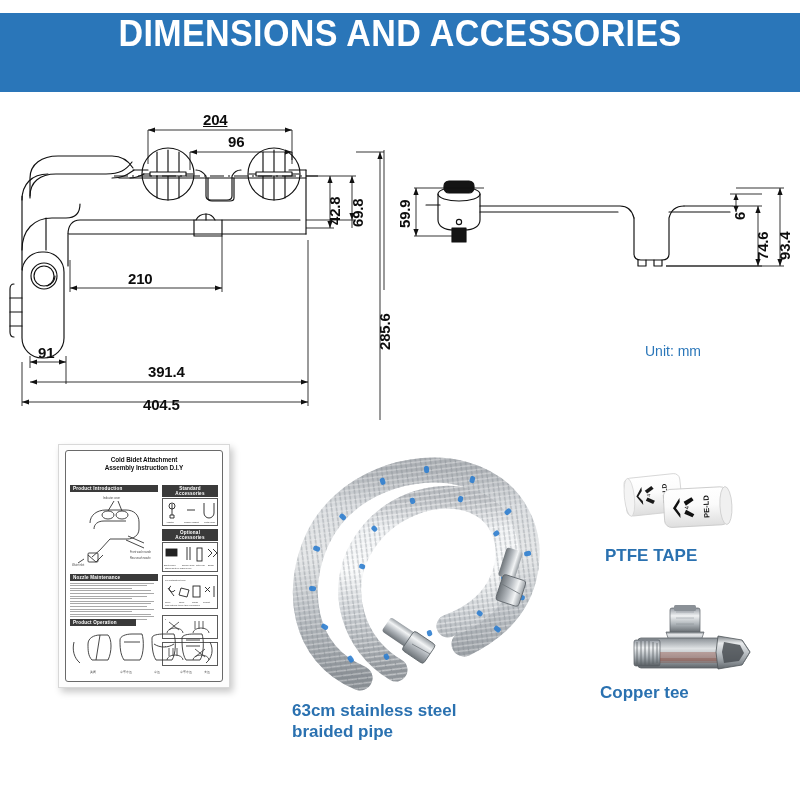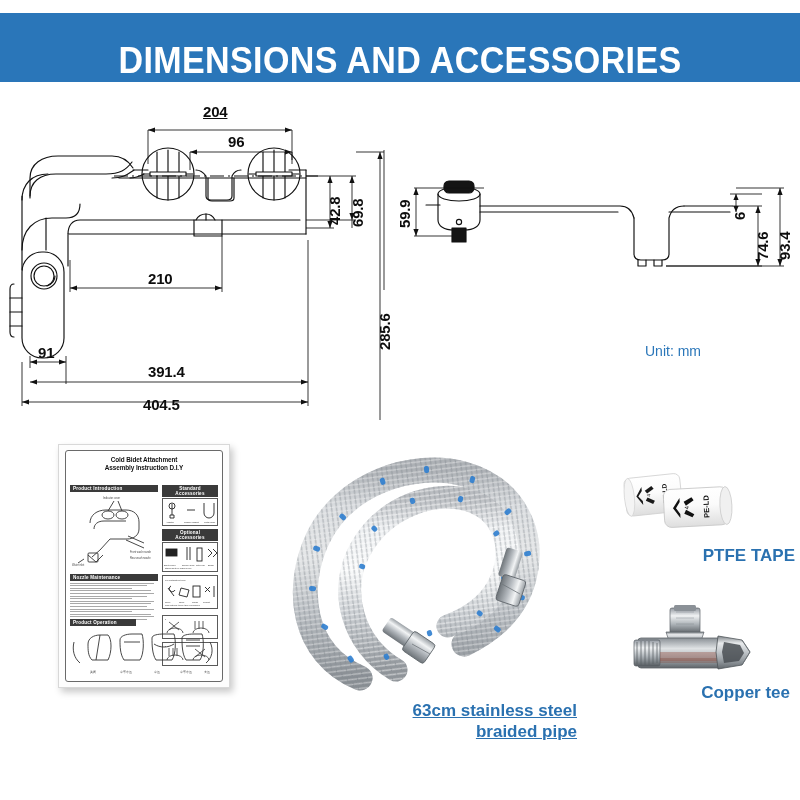--- a/index.html
+++ b/index.html
@@ -5,22 +5,22 @@
   html,body{margin:0;padding:0;}
   body{
     width:800px;height:800px;background:#ffffff;
     font-family:"Liberation Sans", sans-serif;
     overflow:hidden;position:relative;
   }
   .page{position:relative;width:800px;height:800px;}
 
   
   .banner{
-    position:absolute;left:0;top:13px;width:800px;height:69px;
-    background:#2a76b9;display:flex;align-items:flex-end;justify-content:center;
+    position:absolute;left:0;top:13px;width:800px;height:79px;
+    background:#2a76b9;display:flex;align-items:flex-start;justify-content:center;
   }
   .banner-title{
     color:#ffffff;font-size:37px;font-weight:700;letter-spacing:.4px;
     transform:scaleX(.92);transform-origin:center;white-space:nowrap;
     font-family:"Liberation Sans", sans-serif;
   }
 
   
   .dim-text{
     position:absolute;font-family:"Liberation Sans", sans-serif;
@@ -32,21 +32,21 @@
 
   
   .unit-label{
     position:absolute;left:645px;top:343px;
     font-size:14px;color:#2a76b9;font-weight:400;
     font-family:"Liberation Sans", sans-serif;white-space:nowrap;
   }
 
   
   .caption{
-    position:absolute;text-align:right;color:#2a71b0;font-weight:700;
+    position:absolute;text-align:left;color:#2a71b0;font-weight:700;
     font-size:17px;line-height:21px;font-family:"Liberation Sans", sans-serif;
   }
 
   
   .sheet{
     position:absolute;left:58px;top:444px;width:170px;height:242px;
     background:#fdfdfd;border:1px solid #d8d8d8;
     box-shadow:3px 4px 7px rgba(0,0,0,.22);
   }
   .sheet-inner{
@@ -216,26 +216,26 @@
         <path d="M380,52 l-2.6,7 h5.2 z"></path>
         <path d="M380,358 l-2.6,-7 h5.2 z"></path>
         <path d="M330,76 l-2.6,7 h5.2 z"></path>
         <path d="M330,128 l-2.6,-7 h5.2 z"></path>
         <path d="M352,76 l-2.6,7 h5.2 z"></path>
         <path d="M352,120 l-2.6,-7 h5.2 z"></path>
       </g>
     </svg>
 
     
-    <div class="dim-text" style="left:203px;top:3px;text-decoration:underline;">204</div>
+    <div class="dim-text" style="left:203px;top:11px;text-decoration:underline;">204</div>
     <div class="dim-text" style="left:228px;top:33px;">96</div>
     <div class="dim-text rot" style="left:326px;top:125px;">42.8</div>
     <div class="dim-text rot" style="left:349px;top:127px;">69.8</div>
     <div class="dim-text rot" style="left:376px;top:250px;">285.6</div>
-    <div class="dim-text" style="left:148px;top:170px;">210</div>
+    <div class="dim-text" style="left:128px;top:170px;">210</div>
     <div class="dim-text" style="left:38px;top:244px;">91</div>
     <div class="dim-text" style="left:148px;top:263px;">391.4</div>
     <div class="dim-text" style="left:143px;top:296px;">404.5</div>
   </div>
 
   <div class="svgwrap" style="left:380px;top:150px;width:420px;height:140px;">
     <svg width="420" height="140" viewBox="0 0 420 140">
       <g fill="none" stroke="#111" stroke-width="1.15" stroke-linejoin="round" stroke-linecap="round">
 
         <path d="M46,55 L60,55"></path>
@@ -535,21 +535,21 @@
       </g>
 
       <g>
         <rect x="208" y="118" width="30" height="17" rx="3" fill="url(#chrome)" transform="rotate(108 223 126)"></rect>
         <rect x="210" y="140" width="27" height="24" rx="3" fill="url(#chrome)" stroke="#5d6368" stroke-width="0.8" transform="rotate(108 223 152)"></rect>
         <path d="M214,146 L232,156" stroke="#70767b" stroke-width="1" opacity=".8"></path>
       </g>
     </svg>
   </div>
 
-  <div class="caption" style="left:307px;top:700px;width:270px;text-decoration:underline;">
+  <div class="caption" style="left:292px;top:700px;width:270px;">
     <span>63cm stainless steel</span><br>
     <span>braided pipe</span>
   </div>
 
   <div class="ptfe-wrap">
     <svg width="136" height="86" viewBox="0 0 136 86">
       <defs>
         <linearGradient id="tapeg" x1="0" y1="0" x2="0" y2="1">
           <stop offset="0%" stop-color="#ffffff"></stop>
           <stop offset="45%" stop-color="#fbfbfb"></stop>

